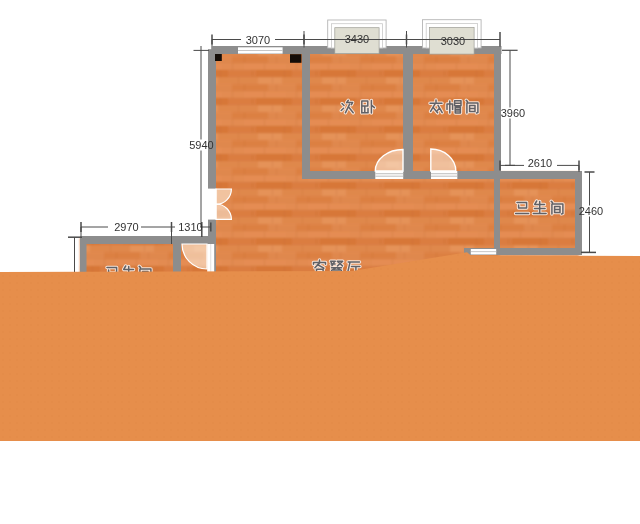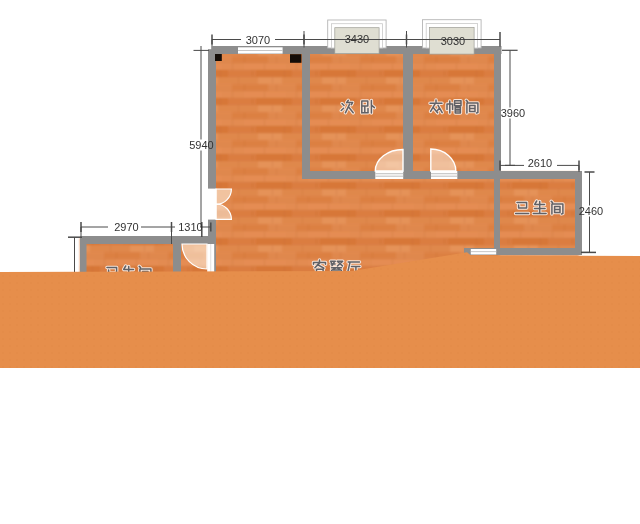--- a/index.html
+++ b/index.html
@@ -1,16 +1,16 @@
 <!DOCTYPE html>
 <html><head>
 <meta charset="utf-8">
 <style>
   html,body{margin:0;padding:0;background:#fff;}
-  #stage{position:relative;width:640px;height:368px;overflow:hidden;background:#fff;
+  #stage{position:relative;width:640px;height:441px;overflow:hidden;background:#fff;
          font-family:"Liberation Sans",sans-serif;}
   svg{display:block}
 </style>
 </head>
 <body>
 <div id="stage">
 <svg width="640" height="524" viewBox="0 0 640 524" xmlns="http://www.w3.org/2000/svg">
 <defs>
   <pattern id="wood" width="64" height="28" patternUnits="userSpaceOnUse">
     <rect x="0" y="0" width="64" height="7" fill="#de8245"></rect>

